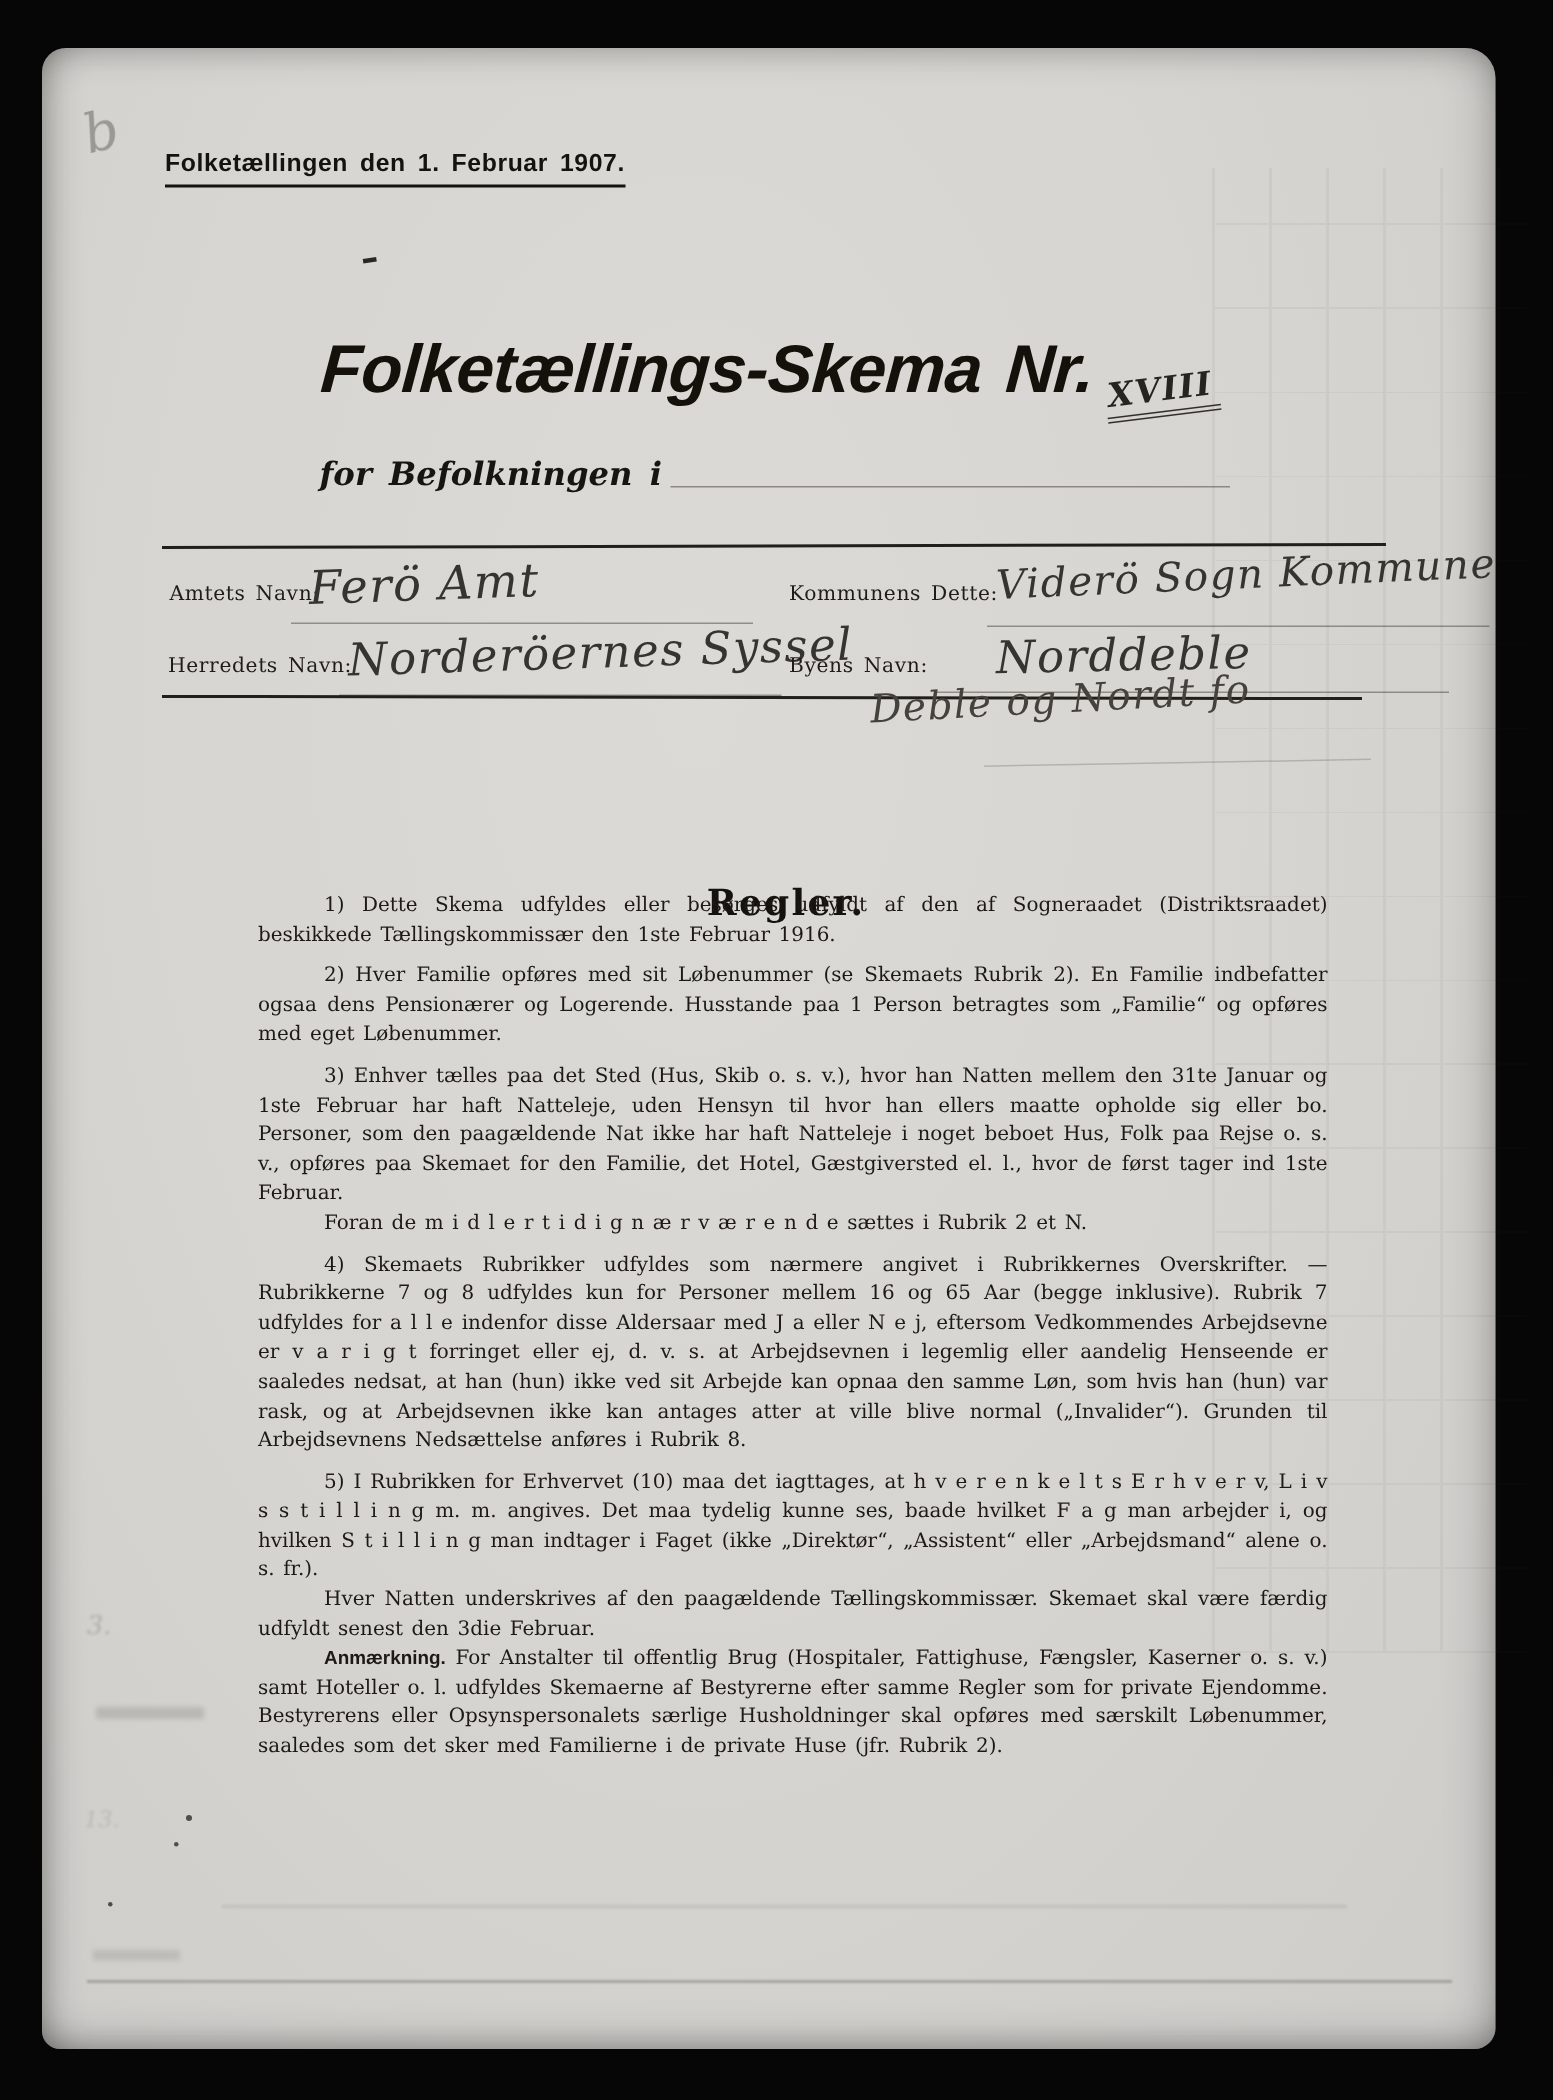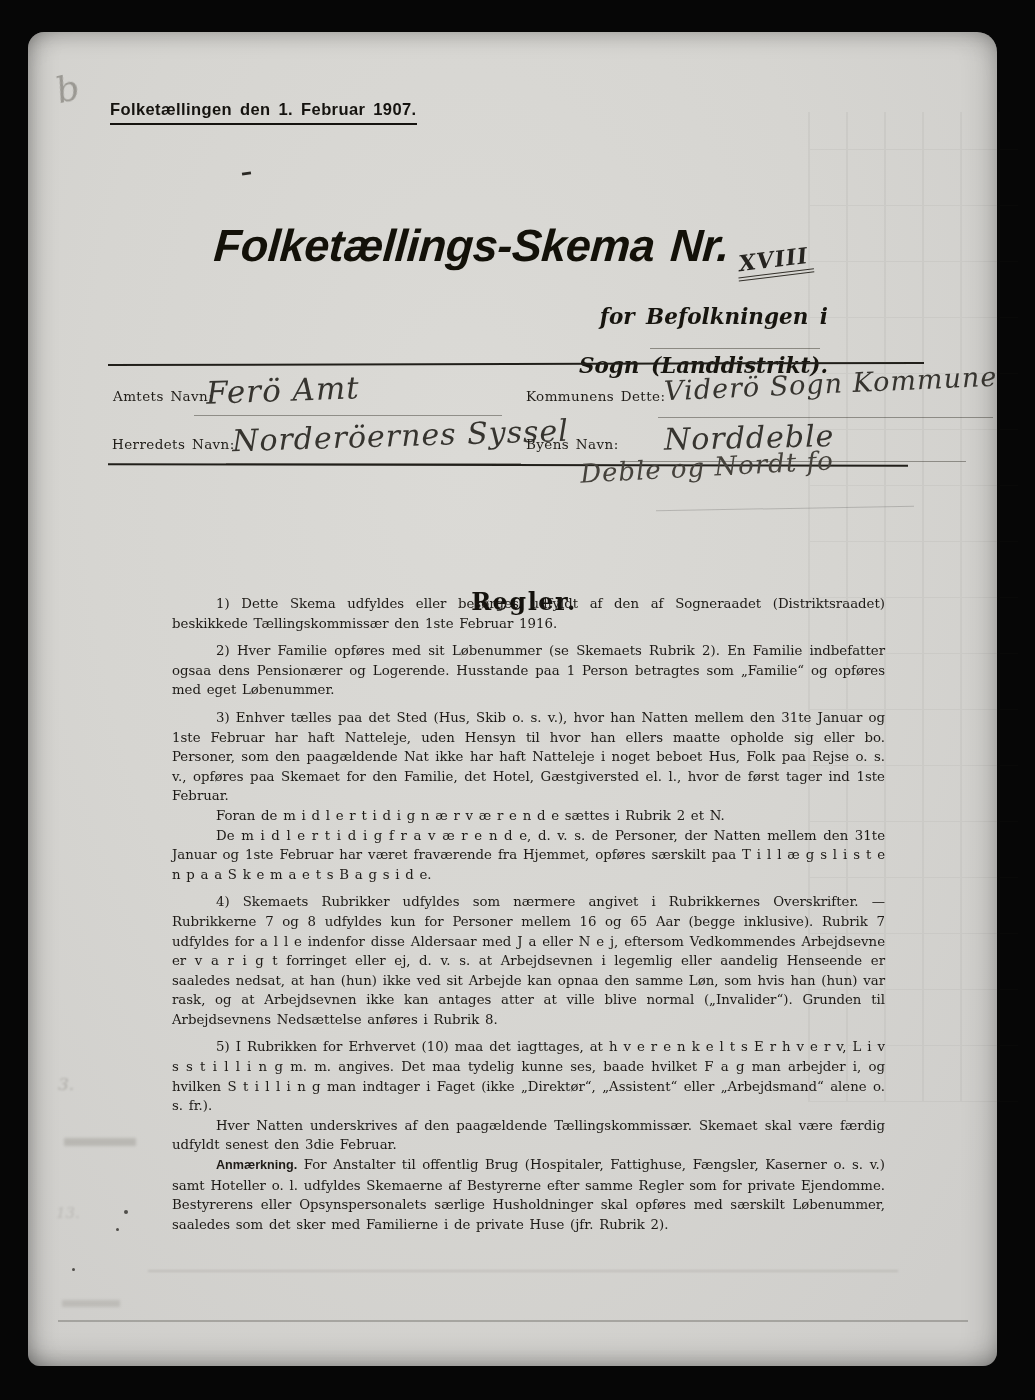--- a/index.html
+++ b/index.html
@@ -33,21 +33,21 @@
   .title-row{position:absolute;left:90px;top:188px;width:790px;text-align:center;white-space:nowrap;}
   .title-main{
     display:inline-block;font-family:"Liberation Sans",sans-serif;font-style:italic;font-weight:bold;
     font-size:45px;letter-spacing:-.5px;color:#131109;transform:skewX(-4deg);word-spacing:4px;
   }
   .title-number{
     display:inline-block;vertical-align:baseline;margin-left:6px;transform:rotate(-7deg) translateY(6px);
     font-family:"DejaVu Serif",serif;font-style:italic;font-size:22px;font-weight:bold;color:#262420;
     border-bottom:4px double #33302a;padding:0 4px 1px 2px;letter-spacing:1px;
   }
-  .subtitle-row{position:absolute;left:185px;top:272px;width:615px;display:flex;align-items:flex-end;flex-direction:column;}
+  .subtitle-row{position:absolute;left:185px;top:272px;width:615px;display:flex;align-items:flex-end;}
   .subtitle-txt{
     font-family:"DejaVu Serif",serif;font-style:italic;font-weight:bold;font-size:21.5px;color:#17150f;
     word-spacing:4px;white-space:nowrap;
   }
   .subtitle-fill{flex:1 1 auto;border-bottom:1.2px solid #8b8982;margin:0 8px 4px 6px;height:20px;min-width:170px;}
   
   .rule-line{position:absolute;background:#211f1a;height:2px;}
   .field-label{
     position:absolute;font-family:"DejaVu Serif",serif;font-weight:normal;font-size:13.5px;color:#201d18;
     letter-spacing:.4px;word-spacing:2px;white-space:nowrap;
@@ -98,21 +98,20 @@
     <div class="hdr-left">Folketællingen den 1. Februar 1907.</div>
     <div class="dash-mark"></div>
 
     <div class="title-row">
       <span class="title-main">Folketællings-Skema Nr.</span><span class="title-number">XVIII</span>
     </div>
 
     <div class="subtitle-row">
       <span class="subtitle-txt">for Befolkningen i</span>
       <span class="subtitle-fill"></span>
-      <span class="subtitle-txt">Sogn (Landdistrikt).</span>
     </div>
 
     <div class="rule-line" style="left:80px;top:331px;width:816px;transform:rotate(-.15deg);"></div>
 
     <div class="field-label" style="left:85px;top:356px;">Amtets Navn:</div>
     <div class="field-underline" style="left:166px;top:383px;width:308px;"></div>
     <div class="handwriting" style="left:178px;top:340px;font-size:31px;transform:rotate(-2deg);">Ferö Amt</div>
 
     <div class="field-label" style="left:498px;top:356px;">Kommunens Dette:</div>
     <div class="field-underline" style="left:630px;top:385px;width:335px;"></div>
@@ -130,21 +129,20 @@
     <div class="handwriting" style="left:552px;top:420px;font-size:26px;color:#45423c;transform:rotate(-3deg);">Deble og Nordt fo</div>
     <div class="note-underline" style="left:628px;top:476px;width:258px;transform:rotate(-1deg);"></div>
 
     <div class="rules-heading">Regler.</div>
 
     <div class="rules-body">
       <p class="indent">1) Dette Skema udfyldes eller besørges udfyldt af den af Sogneraadet (Distriktsraadet) beskikkede Tællingskommissær den 1ste Februar 1916.</p>
       <p class="indent gap">2) Hver Familie opføres med sit Løbenummer (se Skemaets Rubrik 2).  En Familie indbefatter ogsaa dens Pensionærer og Logerende.  Husstande paa 1 Person betragtes som „Familie“ og opføres med eget Løbenummer.</p>
       <p class="indent gap">3) Enhver tælles paa det Sted (Hus, Skib o. s. v.), hvor han Natten mellem den 31te Januar og 1ste Februar har haft Natteleje, uden Hensyn til hvor han ellers maatte opholde sig eller bo.  Personer, som den paagældende Nat ikke har haft Natteleje i noget beboet Hus, Folk paa Rejse o. s. v., opføres paa Skemaet for den Familie, det Hotel, Gæstgiversted el. l., hvor de først tager ind 1ste Februar.</p>
       <p class="indent">Foran de m i d l e r t i d i g n æ r v æ r e n d e sættes i Rubrik 2 et N.</p>
-      <p class="indent">De m i d l e r t i d i g f r a v æ r e n d e, d. v. s. de Personer, der Natten mellem den 31te Januar og 1ste Februar har været fraværende fra Hjemmet, opføres særskilt paa T i l l æ g s l i s t e n p a a S k e m a e t s B a g s i d e.</p>
       <p class="indent gap">4) Skemaets Rubrikker udfyldes som nærmere angivet i Rubrikkernes Overskrifter. — Rubrikkerne 7 og 8 udfyldes kun for Personer mellem 16 og 65 Aar (begge inklusive).  Rubrik 7 udfyldes for a l l e indenfor disse Aldersaar med J a eller N e j, eftersom Vedkommendes Arbejdsevne er v a r i g t forringet eller ej, d. v. s. at Arbejdsevnen i legemlig eller aandelig Henseende er saaledes nedsat, at han (hun) ikke ved sit Arbejde kan opnaa den samme Løn, som hvis han (hun) var rask, og at Arbejdsevnen ikke kan antages atter at ville blive normal („Invalider“).  Grunden til Arbejdsevnens Nedsættelse anføres i Rubrik 8.</p>
       <p class="indent gap">5) I Rubrikken for Erhvervet (10) maa det iagttages, at h v e r e n k e l t s E r h v e r v, L i v s s t i l l i n g m. m. angives.  Det maa tydelig kunne ses, baade hvilket F a g man arbejder i, og hvilken S t i l l i n g man indtager i Faget (ikke „Direktør“, „Assistent“ eller „Arbejdsmand“ alene o. s. fr.).</p>
       <p class="indent">Hver Natten underskrives af den paagældende Tællingskommissær.  Skemaet skal være færdig udfyldt senest den 3die Februar.</p>
 
       <p class="remark"><span class="remark-label">Anmærkning.</span><span> For Anstalter til offentlig Brug (Hospitaler, Fattighuse, Fængsler, Kaserner o. s. v.) samt Hoteller o. l. udfyldes Skemaerne af Bestyrerne efter samme Regler som for private Ejendomme.  Bestyrerens eller Opsynspersonalets særlige Husholdninger skal opføres med særskilt Løbenummer, saaledes som det sker med Familierne i de private Huse (jfr. Rubrik 2).</span></p>
     </div>
 
     <div class="bleed-cols"></div>
     <div class="bleed-hline"></div>
     <div class="bleed-hline2"></div>

